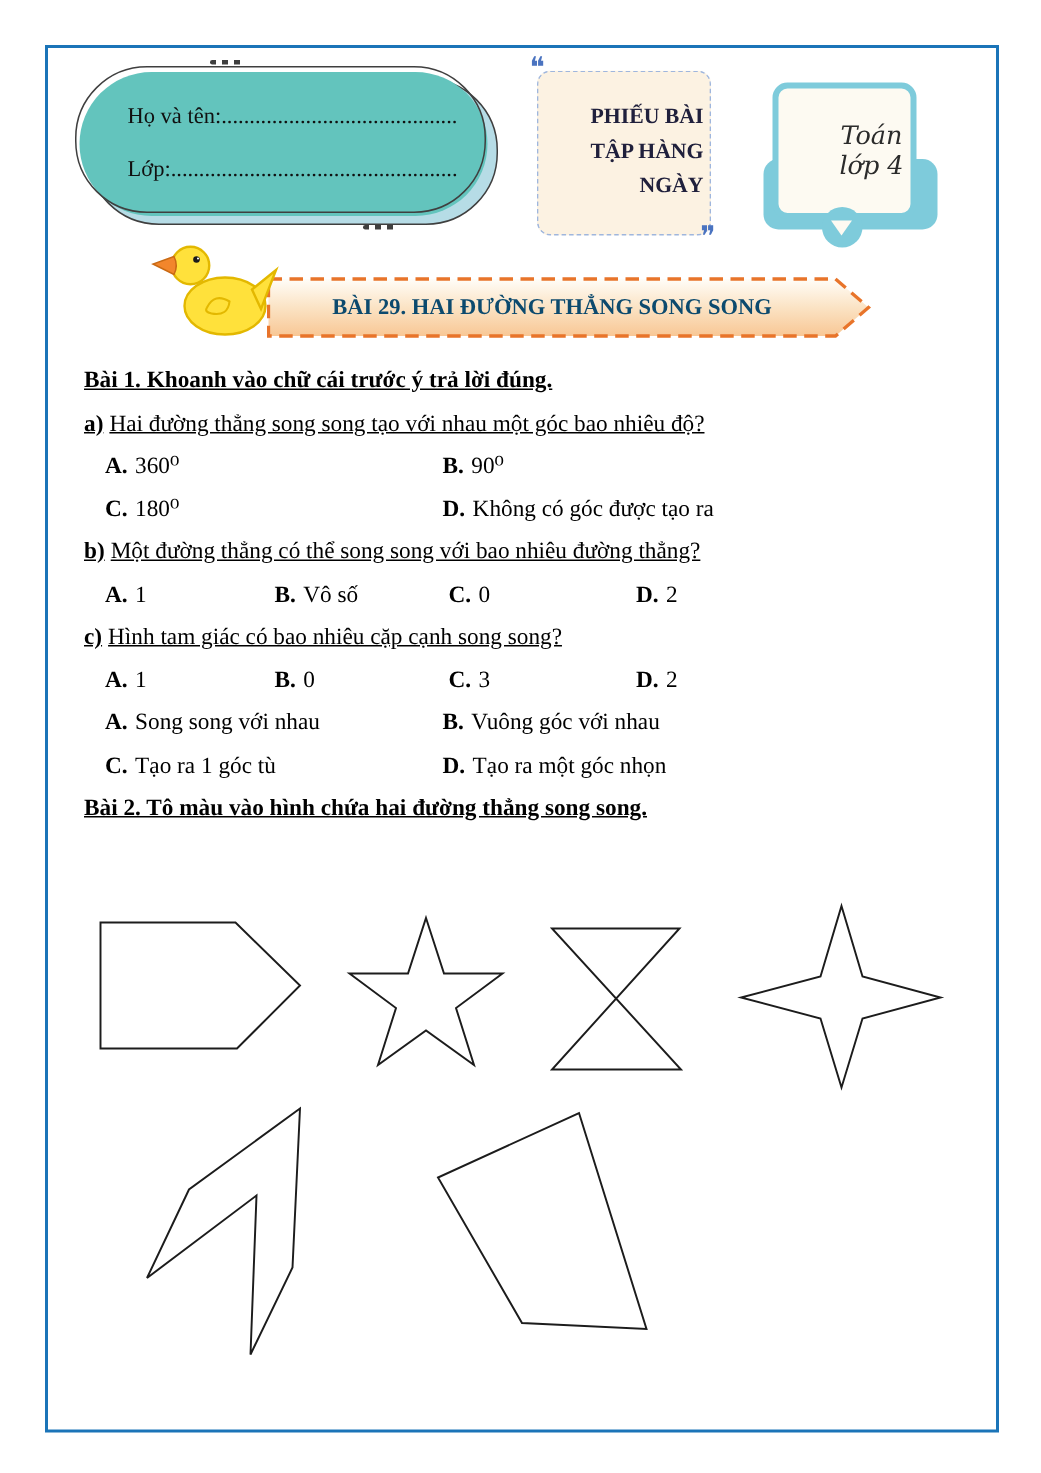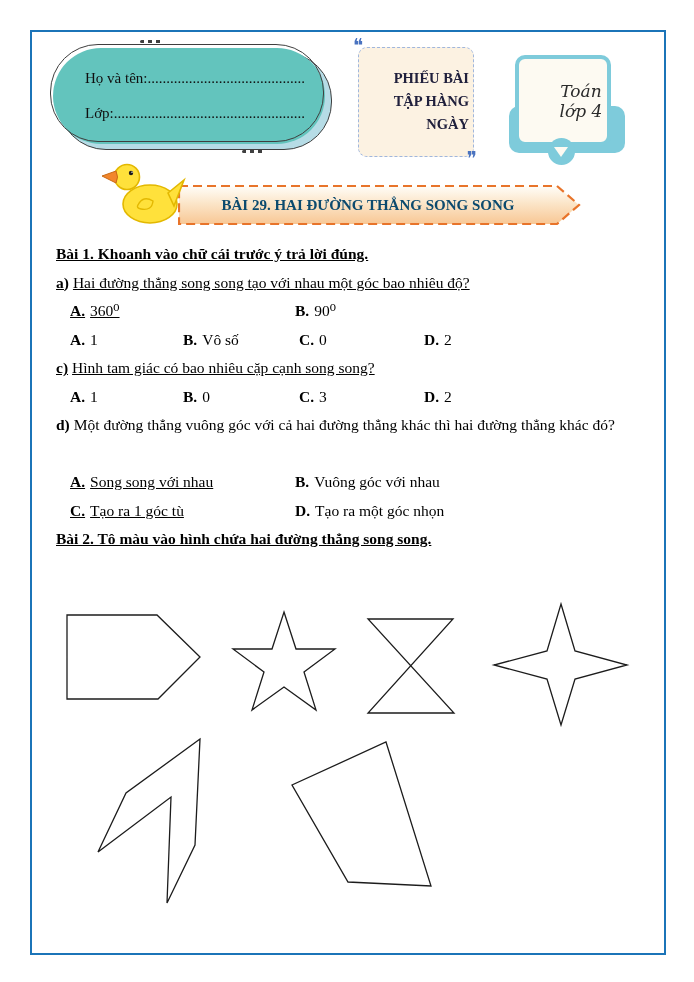--- a/index.html
+++ b/index.html
@@ -54,21 +54,21 @@
   
   .content{position:absolute;left:56px;top:240px;width:600px;font-size:15.5px;z-index:2;}
   .content .ln{height:28.5px;line-height:28.5px;white-space:nowrap;text-decoration:underline;}
   .content .wrap2{height:57px;line-height:28.5px;white-space:normal;width:598px;}
   .heading{font-weight:bold;}
   .qm{font-weight:bold;margin-right:4px;}
   .row{position:relative;height:28.5px;line-height:28.5px;}
   .opt{position:absolute;top:0;white-space:nowrap;}
   .opt b{margin-right:5px;}
   .p1{left:14px;} .p2{left:127px;} .p3{left:243px;} .p4{left:368px;}
-  .w1{left:14px;text-decoration:underline;} .w2{left:239px;}
+  .w1{left:14px;} .w2{left:239px;}
 
   
   .shapes{position:absolute;left:30px;top:598px;z-index:1;}
   .shapes polygon{fill:#ffffff;stroke:#1c1c1c;stroke-width:1.3;}
 </style>
 </head>
 <body>
 
 <div class="page">
   <div class="frame"></div>
@@ -118,37 +118,41 @@
   <div class="banner-text">BÀI 29. HAI ĐƯỜNG THẲNG SONG SONG</div>
 
   <div class="content">
     <div class="ln heading">Bài 1. Khoanh vào chữ cái trước ý trả lời đúng.</div>
 
     <div class="ln"><span class="qm">a)</span><span>Hai đường thẳng song song tạo với nhau một góc bao nhiêu độ?</span></div>
     <div class="row">
       <span class="opt w1"><b>A.</b><span>360⁰</span></span>
       <span class="opt w2"><b>B.</b><span>90⁰</span></span>
     </div>
+    <div class="row">
+      <span class="opt w1"><b>C.</b><span>180⁰</span></span>
+      <span class="opt w2"><b>D.</b><span>Không có góc được tạo ra</span></span>
+    </div>
 
+    <div class="ln"><span class="qm">b)</span><span>Một đường thẳng có thể song song với bao nhiêu đường thẳng?</span></div>
     <div class="row">
       <span class="opt p1"><b>A.</b><span>1</span></span>
       <span class="opt p2"><b>B.</b><span>Vô số</span></span>
       <span class="opt p3"><b>C.</b><span>0</span></span>
       <span class="opt p4"><b>D.</b><span>2</span></span>
     </div>
 
     <div class="ln"><span class="qm">c)</span><span>Hình tam giác có bao nhiêu cặp cạnh song song?</span></div>
     <div class="row">
       <span class="opt p1"><b>A.</b><span>1</span></span>
       <span class="opt p2"><b>B.</b><span>0</span></span>
       <span class="opt p3"><b>C.</b><span>3</span></span>
       <span class="opt p4"><b>D.</b><span>2</span></span>
     </div>
 
-    <div class="wrap2"><span class="qm">d)</span><span>Một đường thẳng vuông góc với cả hai đường thẳng khác thì hai đường thẳng khác đó?</span></div>
     <div class="row">
       <span class="opt w2"><b>B.</b><span>Vuông góc với nhau</span></span>
       <span class="opt w1"><b>A.</b><span>Song song với nhau</span></span>
     </div>
     <div class="row">
       <span class="opt w1"><b>C.</b><span>Tạo ra 1 góc tù</span></span>
       <span class="opt w2"><b>D.</b><span>Tạo ra một góc nhọn</span></span>
     </div>
 
     <div class="ln heading">Bài 2. Tô màu vào hình chứa hai đường thẳng song song.</div>

